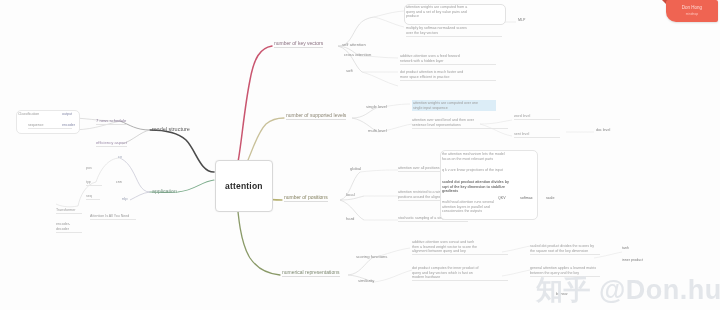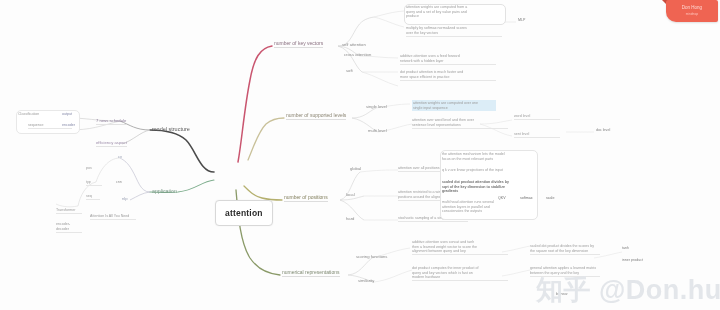--- a/index.html
+++ b/index.html
@@ -8,26 +8,25 @@
     background:#fdfdfd;
     font-family:"Liberation Sans",sans-serif;
     color:#3a3a3a;
   }
   #canvas{position:absolute;inset:0;}
   svg.wires{position:absolute;left:0;top:0;width:720px;height:310px;pointer-events:none;}
 
   
   .root-node{
     position:absolute;left:215px;top:160px;
-    padding:7px 9px;border-radius:4px;
+    padding:20px 9px;border-radius:4px;
     background:#ffffff;border:1px solid #d8d8d8;
     font-size:8.5px;font-weight:bold;letter-spacing:.2px;
     color:#2b2b2b;white-space:nowrap;
     box-shadow:0 0 2px rgba(0,0,0,.05);
-    margin-top:40px;
   }
 
   
   .branch-label{
     position:absolute;white-space:nowrap;
     font-size:5px;color:#6d6d6d;
     padding-bottom:1px;
   }
   .branch-label.under{border-bottom:1px solid #ddd;}
 

